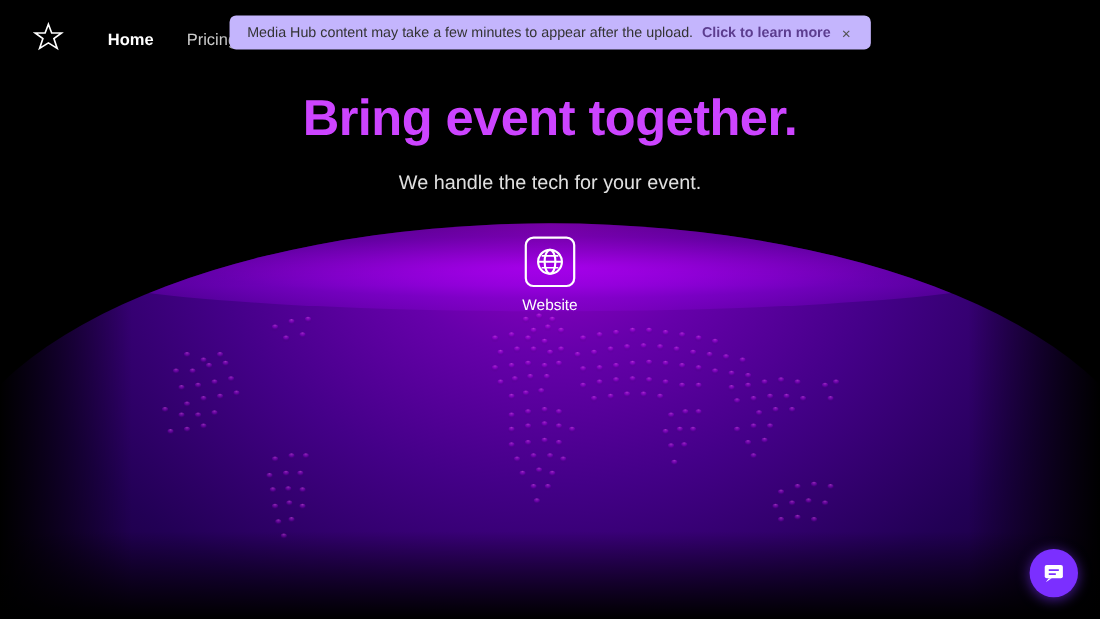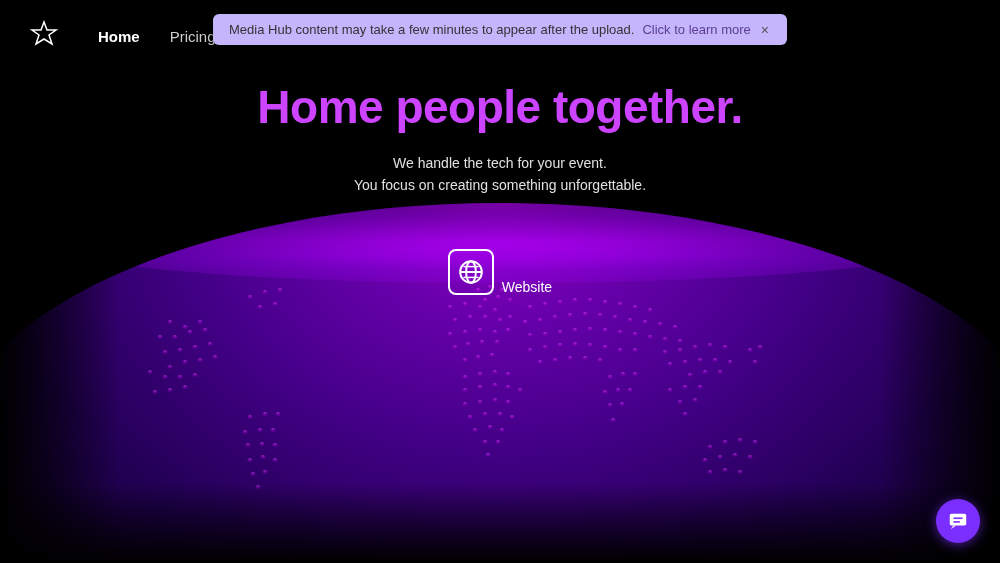--- a/index.html
+++ b/index.html
@@ -28,21 +28,21 @@
       display: flex;
       align-items: center;
       gap: 8px;
       z-index: 100;
       white-space: nowrap;
       box-shadow: 0 2px 8px rgba(0,0,0,0.3);
     }
 
     .notification-banner .learn-more {
       color: #5c3d8f;
-      font-weight: 400;
+      font-weight: 700;
       cursor: pointer;
       text-decoration: none;
     }
 
     .notification-banner .close-btn {
       background: none;
       border: none;
       cursor: pointer;
       color: #555;
       font-size: 14px;
@@ -106,39 +106,39 @@
     .hero-title {
       font-size: 46px;
       font-weight: 700;
       color: #cc44ff;
       margin-bottom: 18px;
       margin-top: 20px;
       letter-spacing: -0.5px;
     }
 
     .hero-subtitle {
-      font-size: 14px;
+      font-size: 18px;
       font-weight: 400;
       color: #e0e0e0;
       line-height: 1.6;
-      margin-bottom: 52px;
+      margin-bottom: 34px;
     }
 
     
     .features {
       display: flex;
       gap: 50px;
       align-items: flex-start;
       justify-content: center;
     }
 
     .feature-item {
       display: flex;
-      flex-direction: row;
-      align-items: flex-end;
+      flex-direction: column;
+      align-items: center;
       gap: 8px;
     }
 
     .feature-icon {
       width: 46px;
       height: 46px;
       border: 2px solid #fff;
       border-radius: 8px;
       display: flex;
       align-items: center;
@@ -286,24 +286,23 @@
   </div>
 </nav>
 
 <div class="notification-banner">
   <span>Media Hub content may take a few minutes to appear after the upload.</span>
   <a class="learn-more">Click to learn more</a>
   <button class="close-btn">×</button>
 </div>
 
 <div class="hero">
-  <h1 class="hero-title">Home people together.</h1>
+  <h1 class="hero-title">Bring event together.</h1>
   <p class="hero-subtitle">
     <span>We handle the tech for your event.</span><br>
-    <span>You focus on creating something unforgettable.</span>
   </p>
 
   <div class="features">
 
     <div class="feature-item">
       <div class="feature-icon">
         <svg viewBox="0 0 24 24">
           <circle cx="12" cy="12" r="10" fill="none" stroke="#fff" stroke-width="1.8"></circle>
           <ellipse cx="12" cy="12" rx="4.5" ry="10" fill="none" stroke="#fff" stroke-width="1.8"></ellipse>
           <line x1="2" y1="12" x2="22" y2="12" stroke="#fff" stroke-width="1.8"></line>

